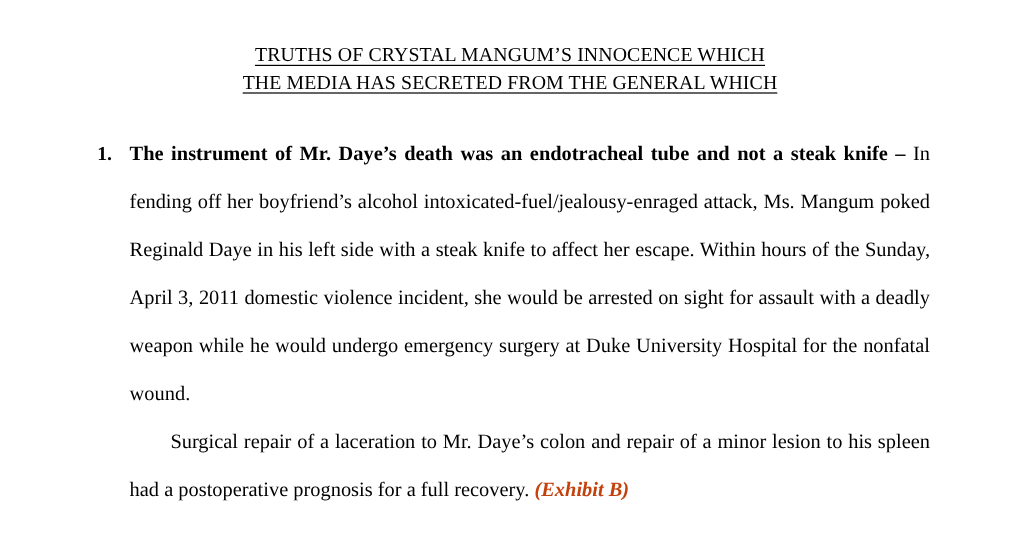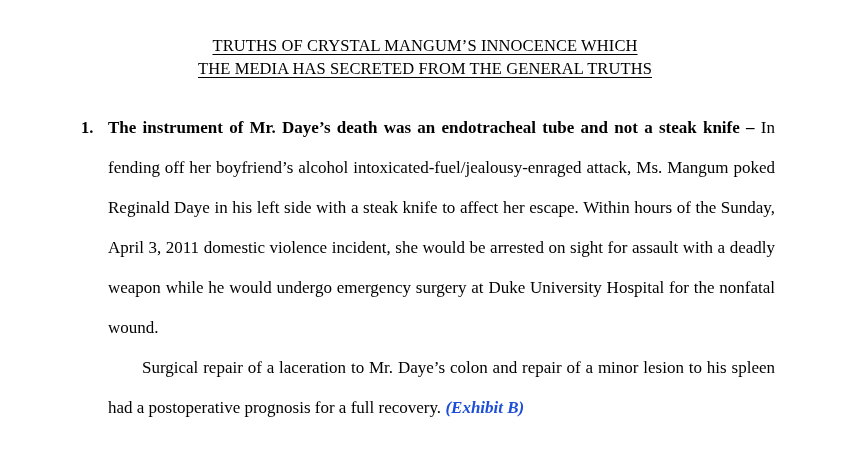--- a/index.html
+++ b/index.html
@@ -62,31 +62,31 @@
   }
   .para-indent {
     display: block;
     margin-top: 0;
     text-indent: 34px;
     text-align: justify;
   }
   .exhibit {
     font-weight: bold;
     font-style: italic;
-    color: #1d4ed8;
+    color: #c2410c;
   }
 </style>
 </head>
 <body>
 
 <div class="page">
 
   <div class="doc-title">
     <span class="tline">TRUTHS OF CRYSTAL MANGUM’S INNOCENCE WHICH</span>
-    <span class="tline">THE MEDIA HAS SECRETED FROM THE GENERAL TRUTHS</span>
+    <span class="tline">THE MEDIA HAS SECRETED FROM THE GENERAL WHICH</span>
   </div>
 
   <div class="body-block">
 
     <div class="numbered-item">
       <div class="item-number">1.</div>
       <div class="item-body">
         <span class="lead-in">The instrument of Mr. Daye’s death was an endotracheal tube and not a steak knife – </span><span>In fending off her boyfriend’s alcohol intoxicated-fuel/jealousy-enraged attack, Ms. Mangum poked Reginald Daye in his left side with a steak knife to affect her escape.  Within hours of the Sunday, April 3, 2011 domestic violence incident, she would be arrested on sight for assault with a deadly weapon while he would undergo emergency surgery at Duke University Hospital for the nonfatal wound.</span>
         <span class="para-indent"><span>Surgical repair of a laceration to Mr. Daye’s colon and repair of a minor lesion to his spleen had a postoperative prognosis for a full recovery.  </span><span class="exhibit">(Exhibit B)</span></span>
       </div>

